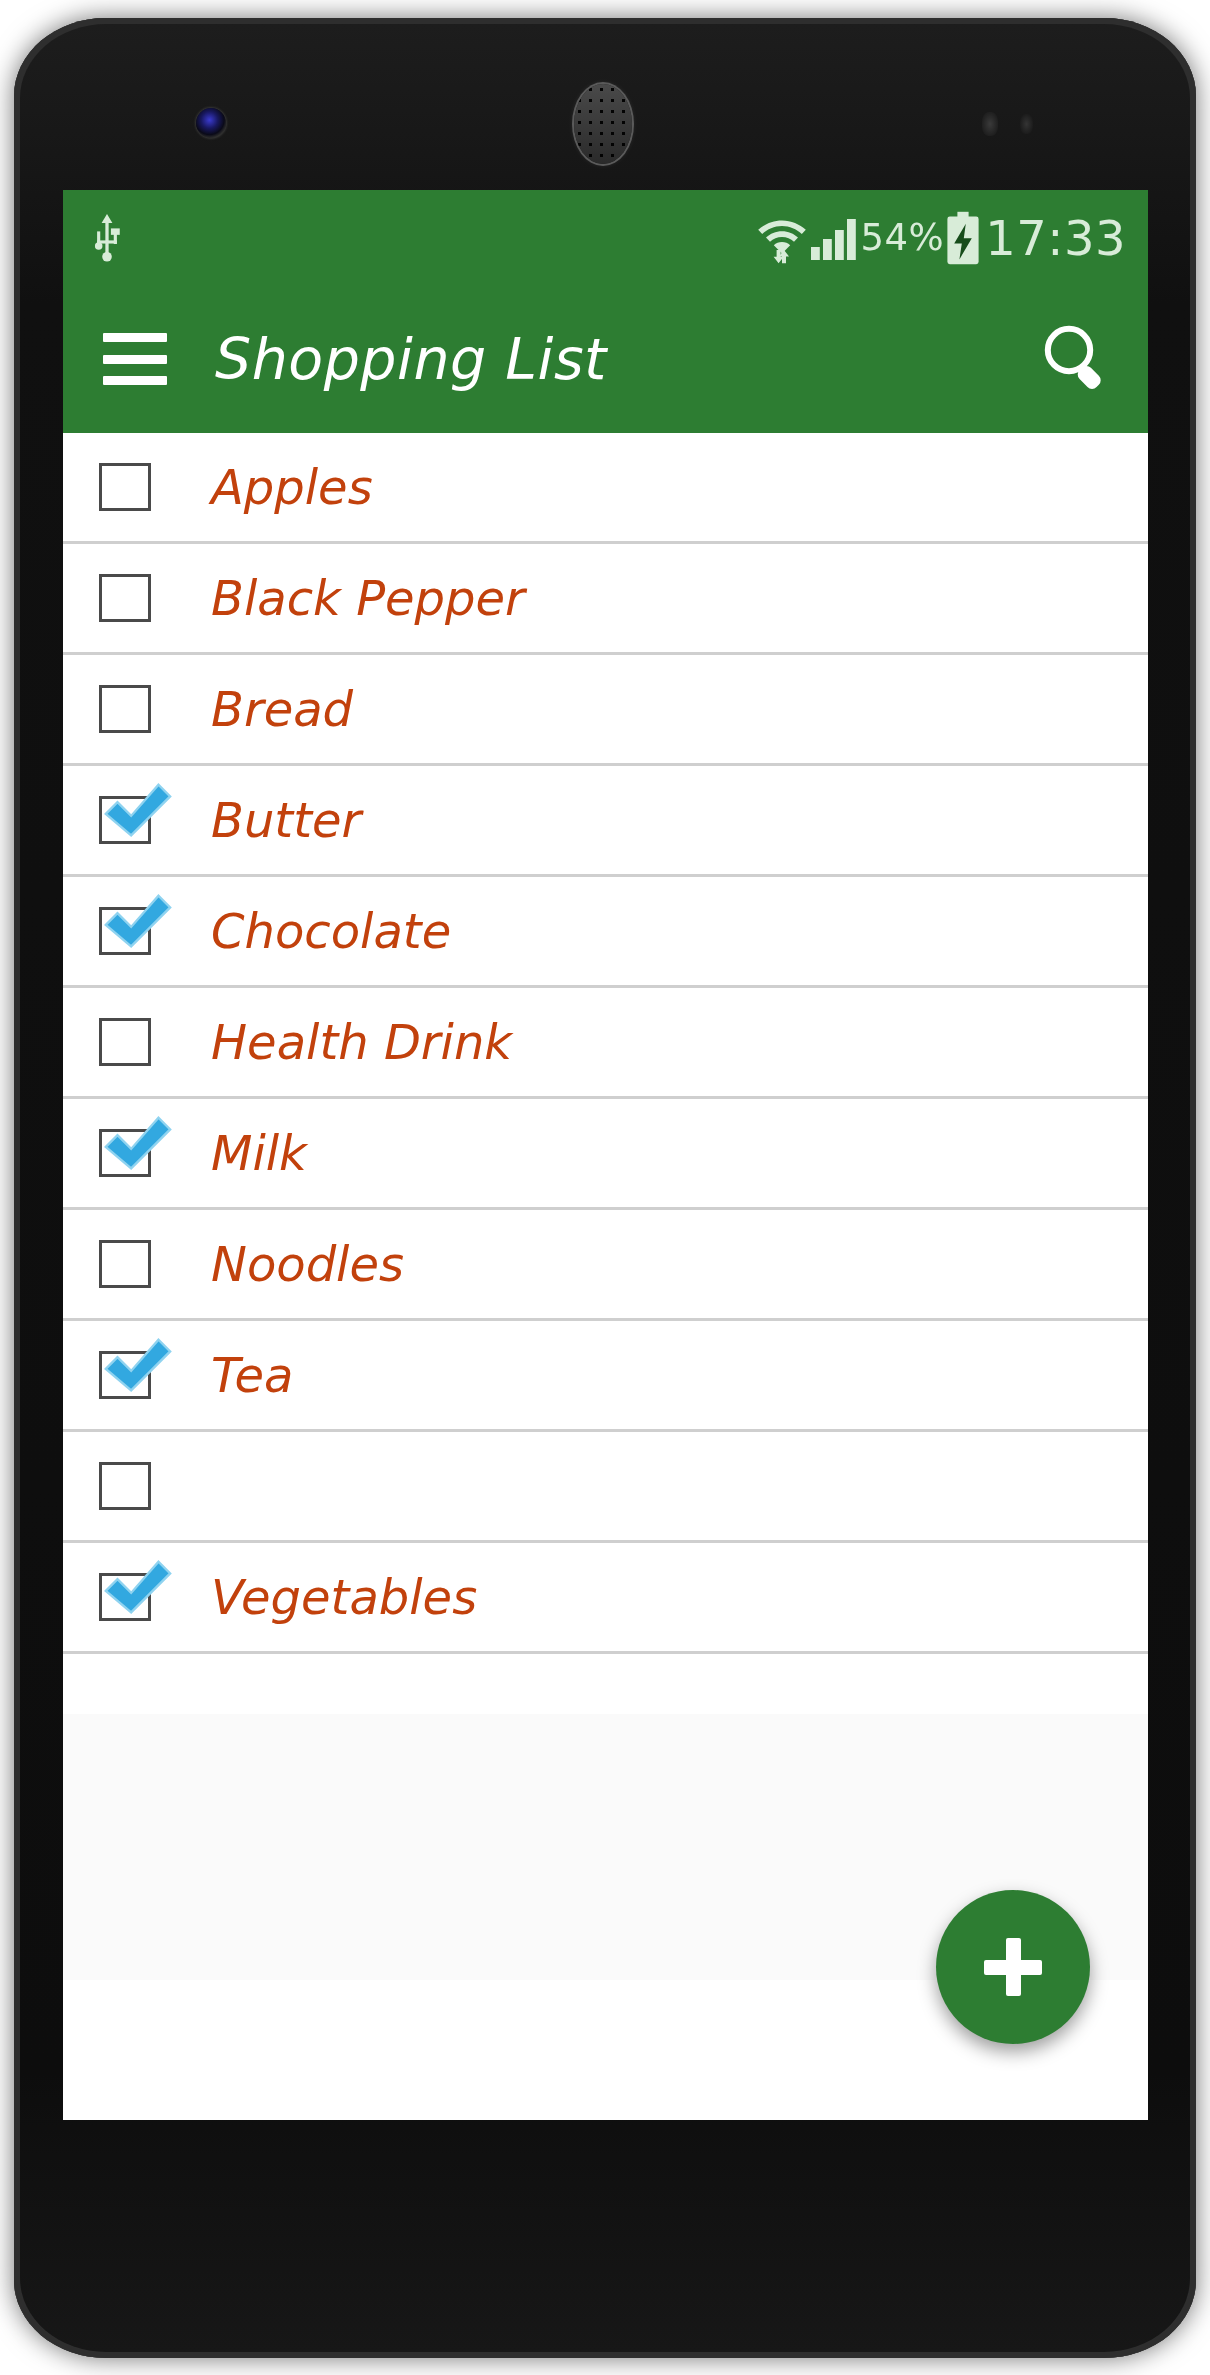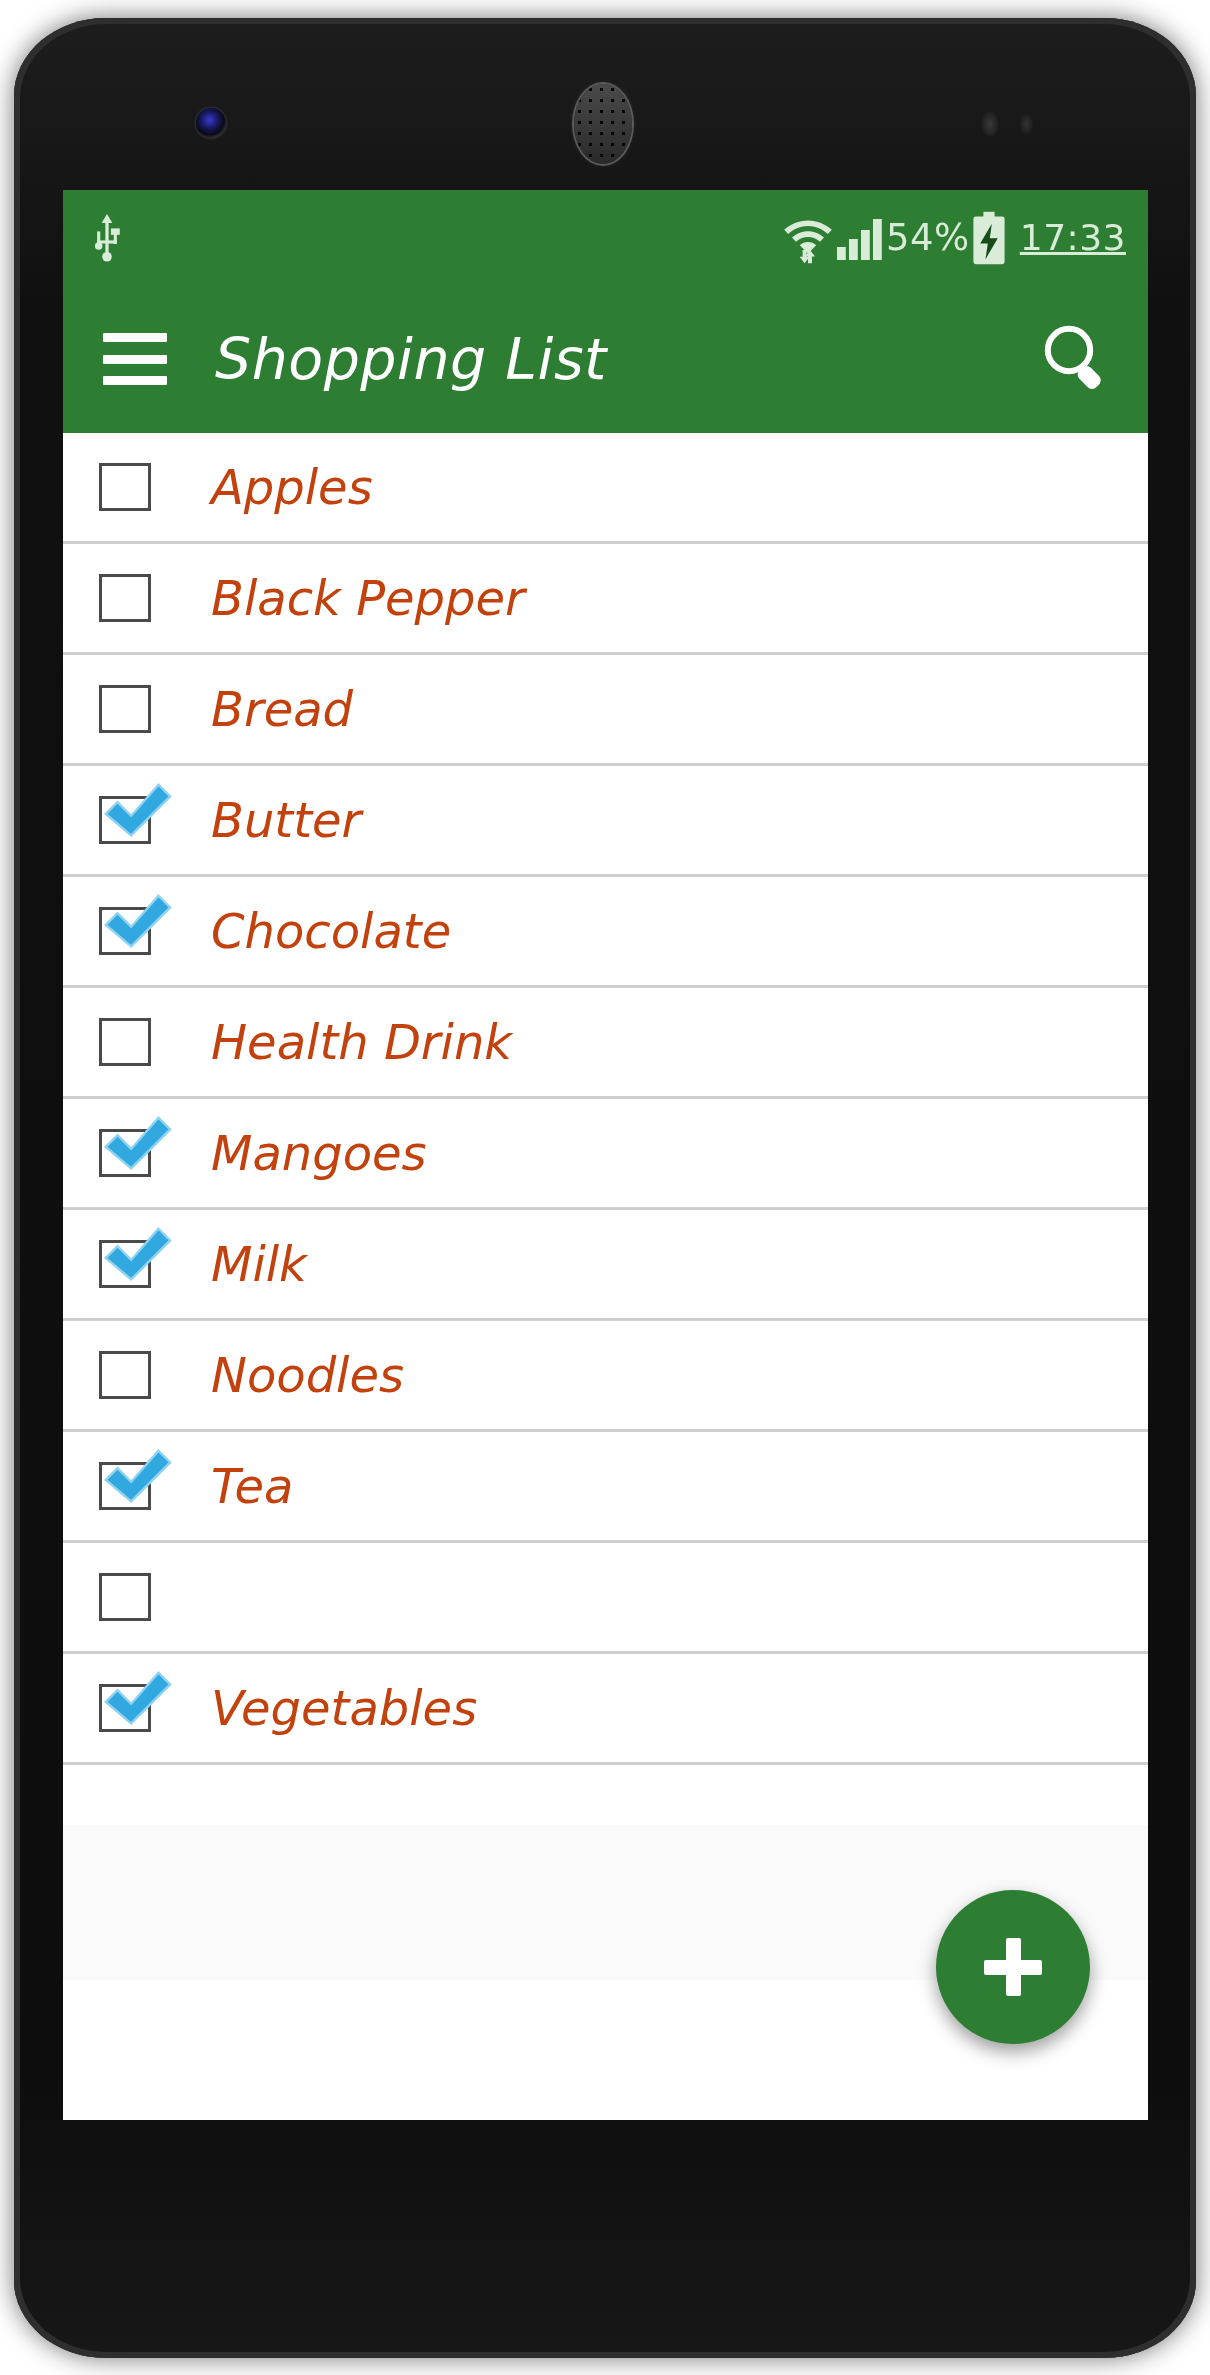--- a/index.html
+++ b/index.html
@@ -79,21 +79,21 @@
     display: flex; align-items: center; gap: 1px;
   }
   .sb-icon { display: block; }
   #battery-percent, #status-clock {
     color: #d8ecd8;
     font-family: "DejaVu Sans", sans-serif;
     font-weight: 400;
     letter-spacing: 0.5px;
   }
   #battery-percent { font-size: 37px; }
-  #status-clock { font-size: 36px; margin-left: 12px; text-decoration: underline; }
+  #status-clock { font-size: 48px; margin-left: 3px; }
 
   
   #app-bar {
     height: 148px;
     background: #2d7d32;
     display: flex; align-items: center;
     padding: 0 34px 0 40px;
   }
   #menu-button {
     width: 64px; height: 52px;
@@ -314,28 +314,20 @@
       <div class="list-item">
         <div class="checkbox"></div>
         <div class="item-label">Health Drink</div>
       </div>
       <div class="list-item">
         <div class="checkbox">
           <svg class="tick" viewBox="0 0 40 40">
             <path d="M4 21 L10 15 L17 22 L31 6 L37 12 L17 32 Z" fill="#32a8e0" stroke="#8fd3f0" stroke-width="1.2"></path>
           </svg>
         </div>
-        <div class="item-label">Mangoes</div>
-      </div>
-      <div class="list-item">
-        <div class="checkbox">
-          <svg class="tick" viewBox="0 0 40 40">
-            <path d="M4 21 L10 15 L17 22 L31 6 L37 12 L17 32 Z" fill="#32a8e0" stroke="#8fd3f0" stroke-width="1.2"></path>
-          </svg>
-        </div>
         <div class="item-label">Milk</div>
       </div>
       <div class="list-item">
         <div class="checkbox"></div>
         <div class="item-label">Noodles</div>
       </div>
       <div class="list-item">
         <div class="checkbox">
           <svg class="tick" viewBox="0 0 40 40">
             <path d="M4 21 L10 15 L17 22 L31 6 L37 12 L17 32 Z" fill="#32a8e0" stroke="#8fd3f0" stroke-width="1.2"></path>

